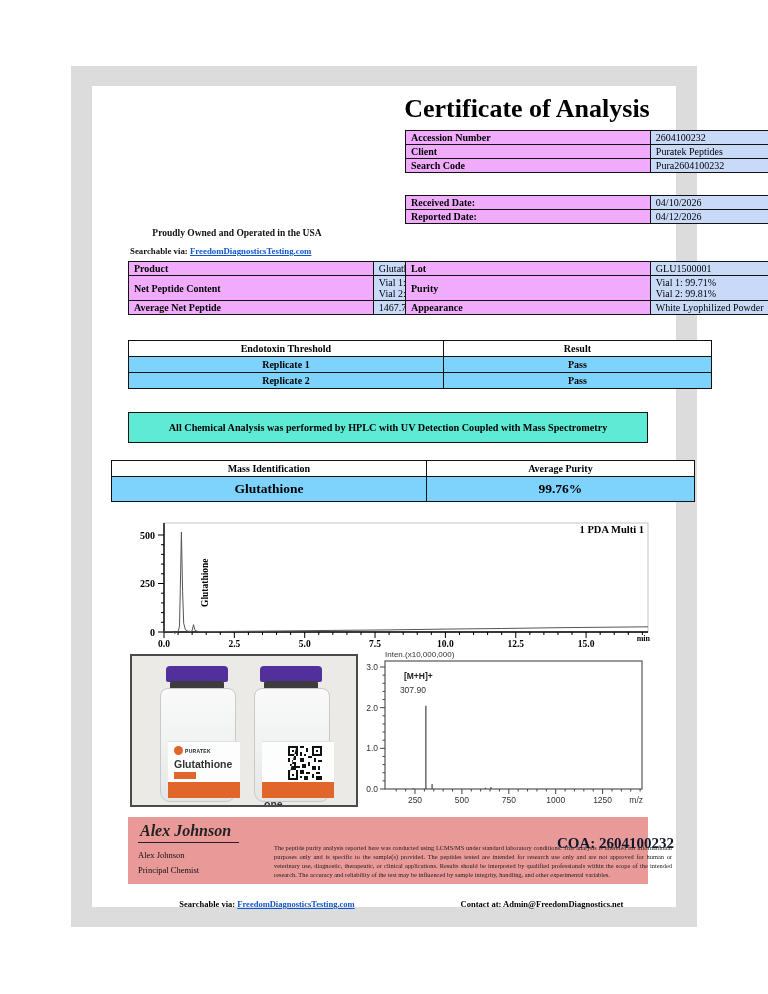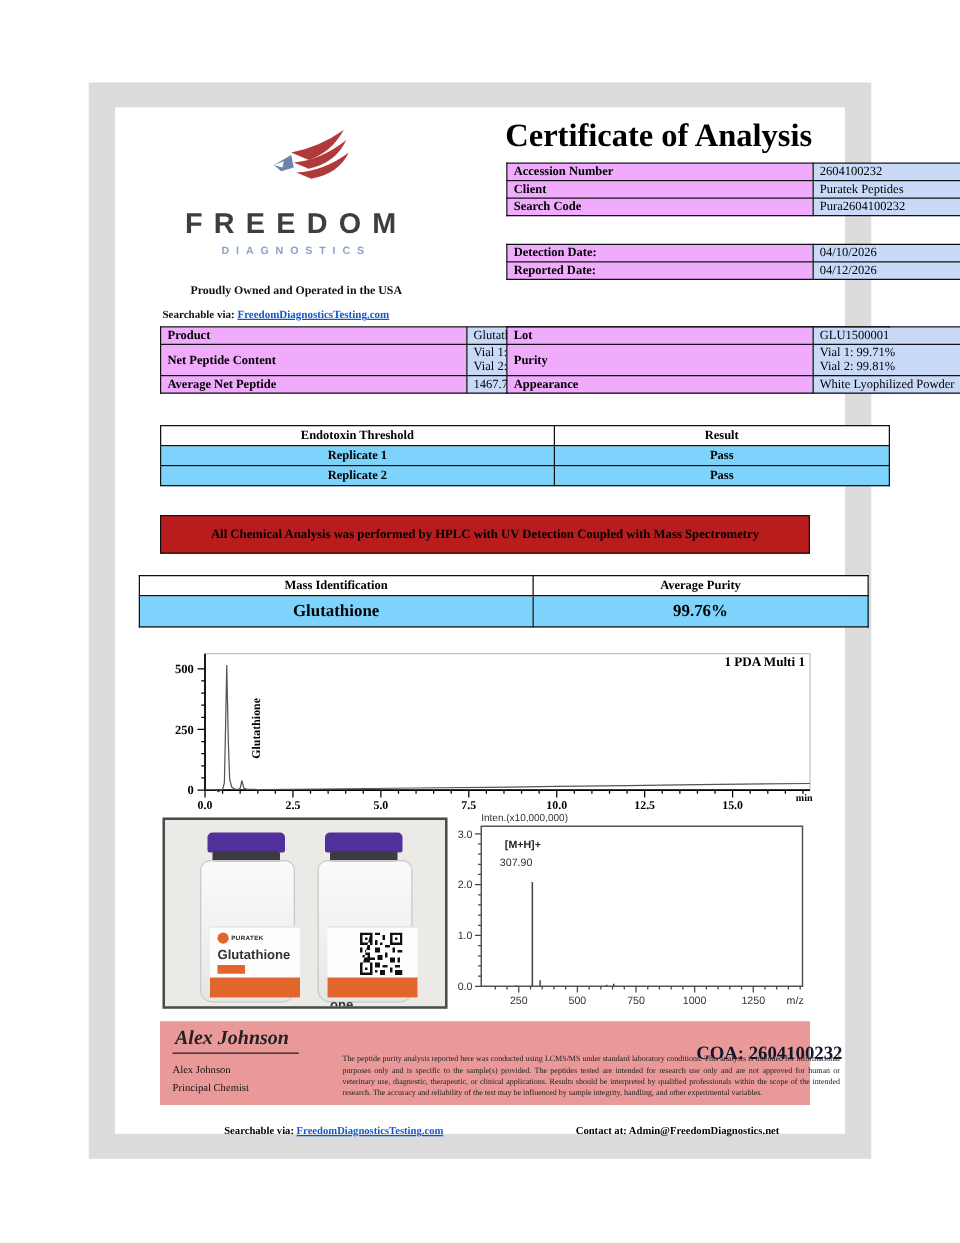--- a/index.html
+++ b/index.html
@@ -26,21 +26,21 @@
   .t-prod{left:36px;top:175px;width:227px;}
   .t-lot{left:313px;top:175px;width:243px;}
   .t-prod td.lab,.t-lot td.lab{width:48%;}
   table.cen{border-collapse:collapse;width:100%;font-size:10px;text-align:center;}
   table.cen td{border:1px solid #111;padding:2px 4px;font-weight:bold;}
   table.cen td.hdr{background:#ffffff;}
   table.cen td.blue{background:#7dd3fc;}
   .t-endo{left:36px;top:254px;width:520px;}
   .t-mass{left:19px;top:374px;width:520px;}
   .t-mass td.big{font-size:13.5px;padding:4px;}
-  .banner{left:36px;top:326px;width:520px;height:31px;background:#b91c1c;border:1px solid #111;box-sizing:border-box;
+  .banner{left:36px;top:326px;width:520px;height:31px;background:#5eead4;border:1px solid #111;box-sizing:border-box;
           display:flex;align-items:center;justify-content:center;font-size:10.2px;font-weight:bold;color:#000;text-align:center;}
 
   
   .chrom{left:36px;top:429px;width:524px;height:134px;}
   .spec{left:270px;top:561px;width:290px;height:164px;}
   svg text{font-family:"Liberation Serif",serif;}
   svg text.ss{font-family:"Liberation Sans",sans-serif;}
 
   
   .photo{left:38px;top:568px;width:228px;height:153px;background:#eceae6;border:2px solid #4a4a4a;box-sizing:border-box;overflow:hidden;}
@@ -67,31 +67,20 @@
   .disclaimer{position:absolute;left:146px;top:27px;width:398px;font-size:6.4px;line-height:1.4;color:#222;text-align:justify;}
   .footer-l{left:30px;top:813px;width:290px;text-align:center;font-size:8.5px;font-weight:bold;}
   .footer-r{left:330px;top:813px;width:240px;text-align:center;font-size:8.5px;font-weight:bold;}
 </style>
 </head>
 <body>
 
 <div class="frame">
 <div class="page">
 
-  <div class="abs logo-block">
-    <svg width="96" height="56" viewBox="0 0 96 56">
-      <path d="M30 30 L44 22 L46 32 L36 35 Z" fill="#6c84ad"></path>
-      <path d="M30 30 L38 27 L37 32 Z" fill="#ffffff"></path>
-      <path d="M44 20 Q66 16 86 2 Q76 20 58 26 Z" fill="#b03a3a"></path>
-      <path d="M46 28 Q68 26 88 10 Q80 28 58 33 Z" fill="#b03a3a"></path>
-      <path d="M48 36 Q70 35 90 20 Q82 37 60 41 Z" fill="#b03a3a"></path>
-    </svg>
-    <div class="logo-name">FREEDOM</div>
-    <div class="logo-sub">DIAGNOSTICS</div>
-  </div>
   <div class="abs tagline">Proudly Owned and Operated in the USA</div>
   <div class="abs search-top">
     <span>Searchable via:</span>
     <a class="lnk" href="#">FreedomDiagnosticsTesting.com</a>
   </div>
 
   <div class="abs coa-title">Certificate of Analysis</div>
 
   <table class="blu abs t-acc">
     <tbody>
@@ -106,21 +95,21 @@
     <tr>
             <td class="lab">Search Code</td>
             <td class="val">Pura2604100232</td>
           </tr>
   </tbody>
       </table>
 
   <table class="blu abs t-date">
     <tbody>
           <tr>
-            <td class="lab">Detection Date:</td>
+            <td class="lab">Received Date:</td>
             <td class="val">04/10/2026</td>
           </tr>
     <tr>
             <td class="lab">Reported Date:</td>
             <td class="val">04/12/2026</td>
           </tr>
   </tbody>
       </table>
 
   <table class="blu abs t-prod">

